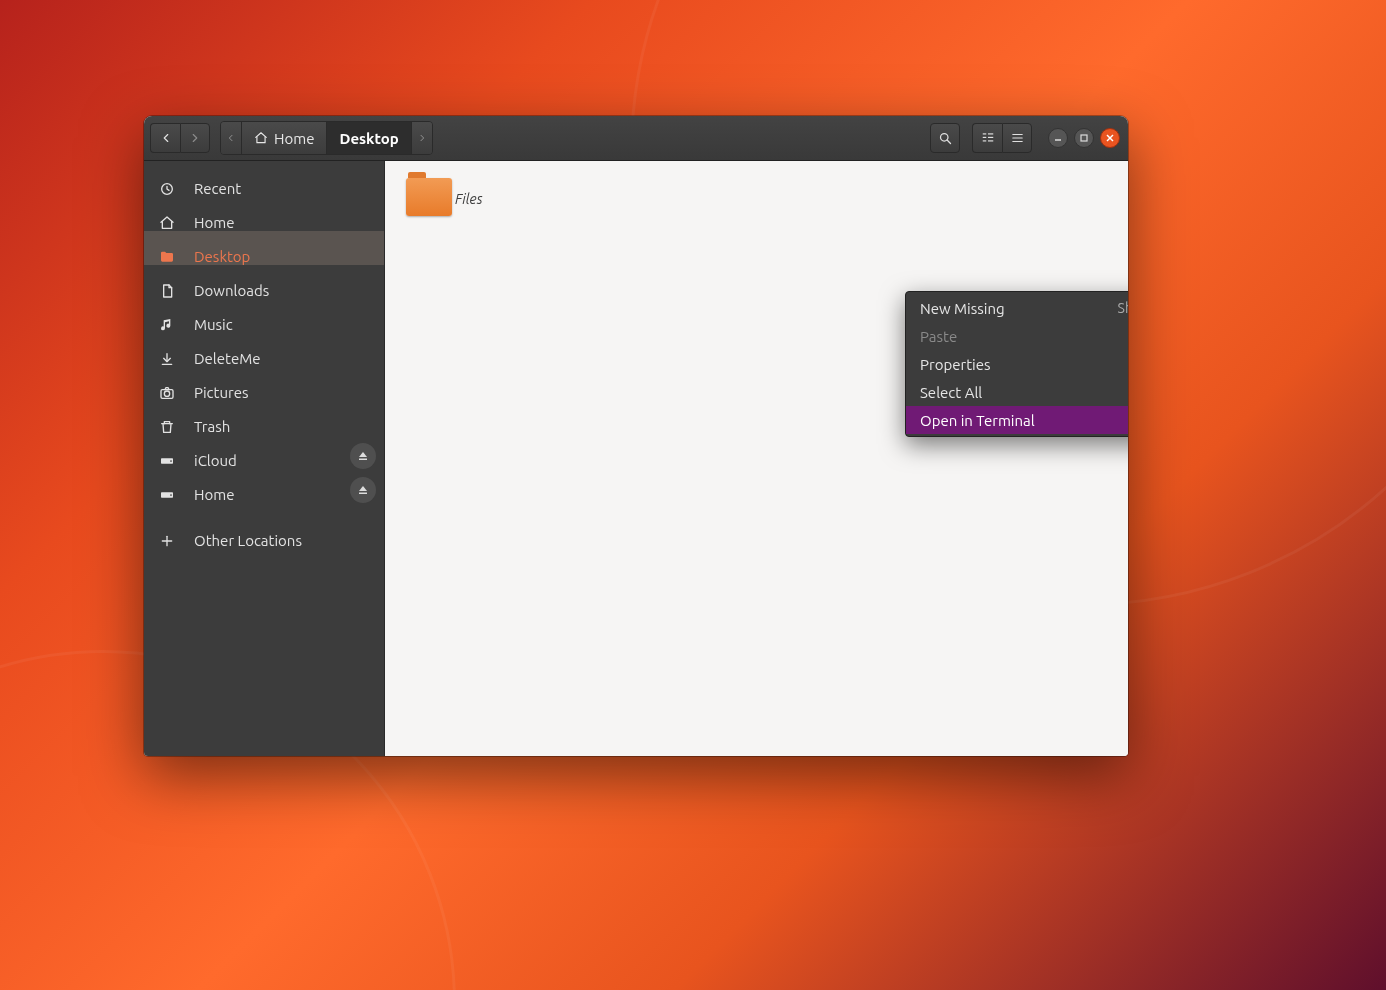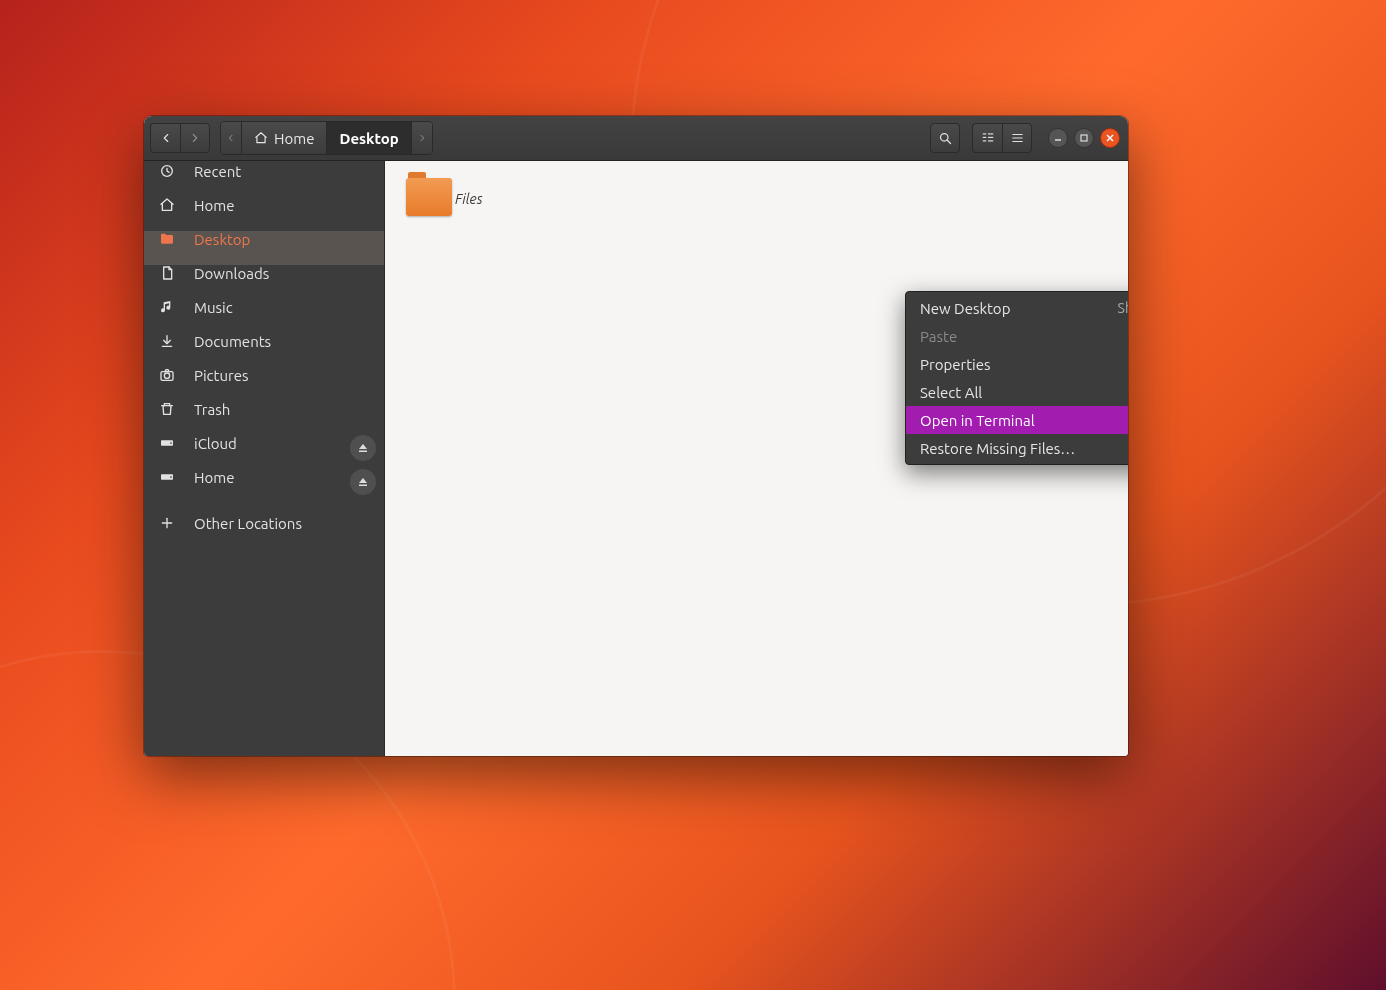--- a/index.html
+++ b/index.html
@@ -122,21 +122,21 @@
     width: 240px;
     background: #3c3c3c;
     border-right: 1px solid #2a2a2a;
     display: flex;
     flex-direction: column;
     padding-top: 2px;
   }
   .side-item {
     height: 34px;
     display: flex;
-    align-items: flex-start;
+    align-items: flex-end;
     padding-left: 14px;
     color: #e2e2e2;
     font-size: 15px;
     gap: 18px;
     position: relative;
   }
   .side-item .icon { width: 18px; display:flex; justify-content:center; color:#e2e2e2; }
   .side-item.selected {
     background: #5a5450;
     color: #ed764d;
@@ -229,21 +229,21 @@
   .ctx-item {
     display: flex;
     justify-content: space-between;
     align-items: center;
     height: 28px;
     padding: 0 14px;
     color: #e6e6e6;
   }
   .ctx-item.disabled { color: #8a8a8a; }
   .ctx-item.highlight {
-    background: #a21caf;
+    background: #701a75;
     color: #fff;
   }
   .ctx-item .shortcut { color: #aaa; font-size: 14px; }
 
   
   .stroke-icon { stroke: currentColor; fill: none; stroke-width: 2; stroke-linecap: round; stroke-linejoin: round; }
 </style>
 </head>
 <body>
 
@@ -385,21 +385,21 @@
           <span>Music</span>
         </div>
         <div class="side-item">
           <span class="icon">
             <svg class="stroke-icon" width="16" height="16" viewBox="0 0 24 24">
               <polyline points="12 4 12 15"></polyline>
               <polyline points="7 11 12 16 17 11"></polyline>
               <line x1="5" y1="20" x2="19" y2="20"></line>
             </svg>
           </span>
-          <span>Documents</span>
+          <span>DeleteMe</span>
         </div>
         <div class="side-item">
           <span class="icon">
             <svg class="stroke-icon" width="16" height="16" viewBox="0 0 24 24">
               <rect x="3" y="7" width="18" height="13" rx="2"></rect>
               <circle cx="12" cy="13" r="4"></circle>
               <path d="M9 7l1.5-3h3L15 7"></path>
             </svg>
           </span>
           <span>Pictures</span>
@@ -459,35 +459,32 @@
 
       <div class="file-item">
           <div class="thumb">
             <div class="folder-thumb"></div>
           </div>
           <div class="label">Files</div>
         </div>
         <div class="ctx">
 
       <div class="ctx-item">
-            <span>New Desktop</span>
+            <span>New Missing</span>
             <span class="shortcut">Shift+Ctrl+N</span>
           </div>
           <div class="ctx-item disabled">
             <span>Paste</span>
           </div>
           <div class="ctx-item">
             <span>Properties</span>
           </div>
           <div class="ctx-item">
             <span>Select All</span>
           </div>
           <div class="ctx-item highlight">
             <span>Open in Terminal</span>
           </div>
-          <div class="ctx-item">
-            <span>Restore Missing Files…</span>
-          </div>
         </div>
     </div>
 
   </div>
 </div>
 
 </body></html>

